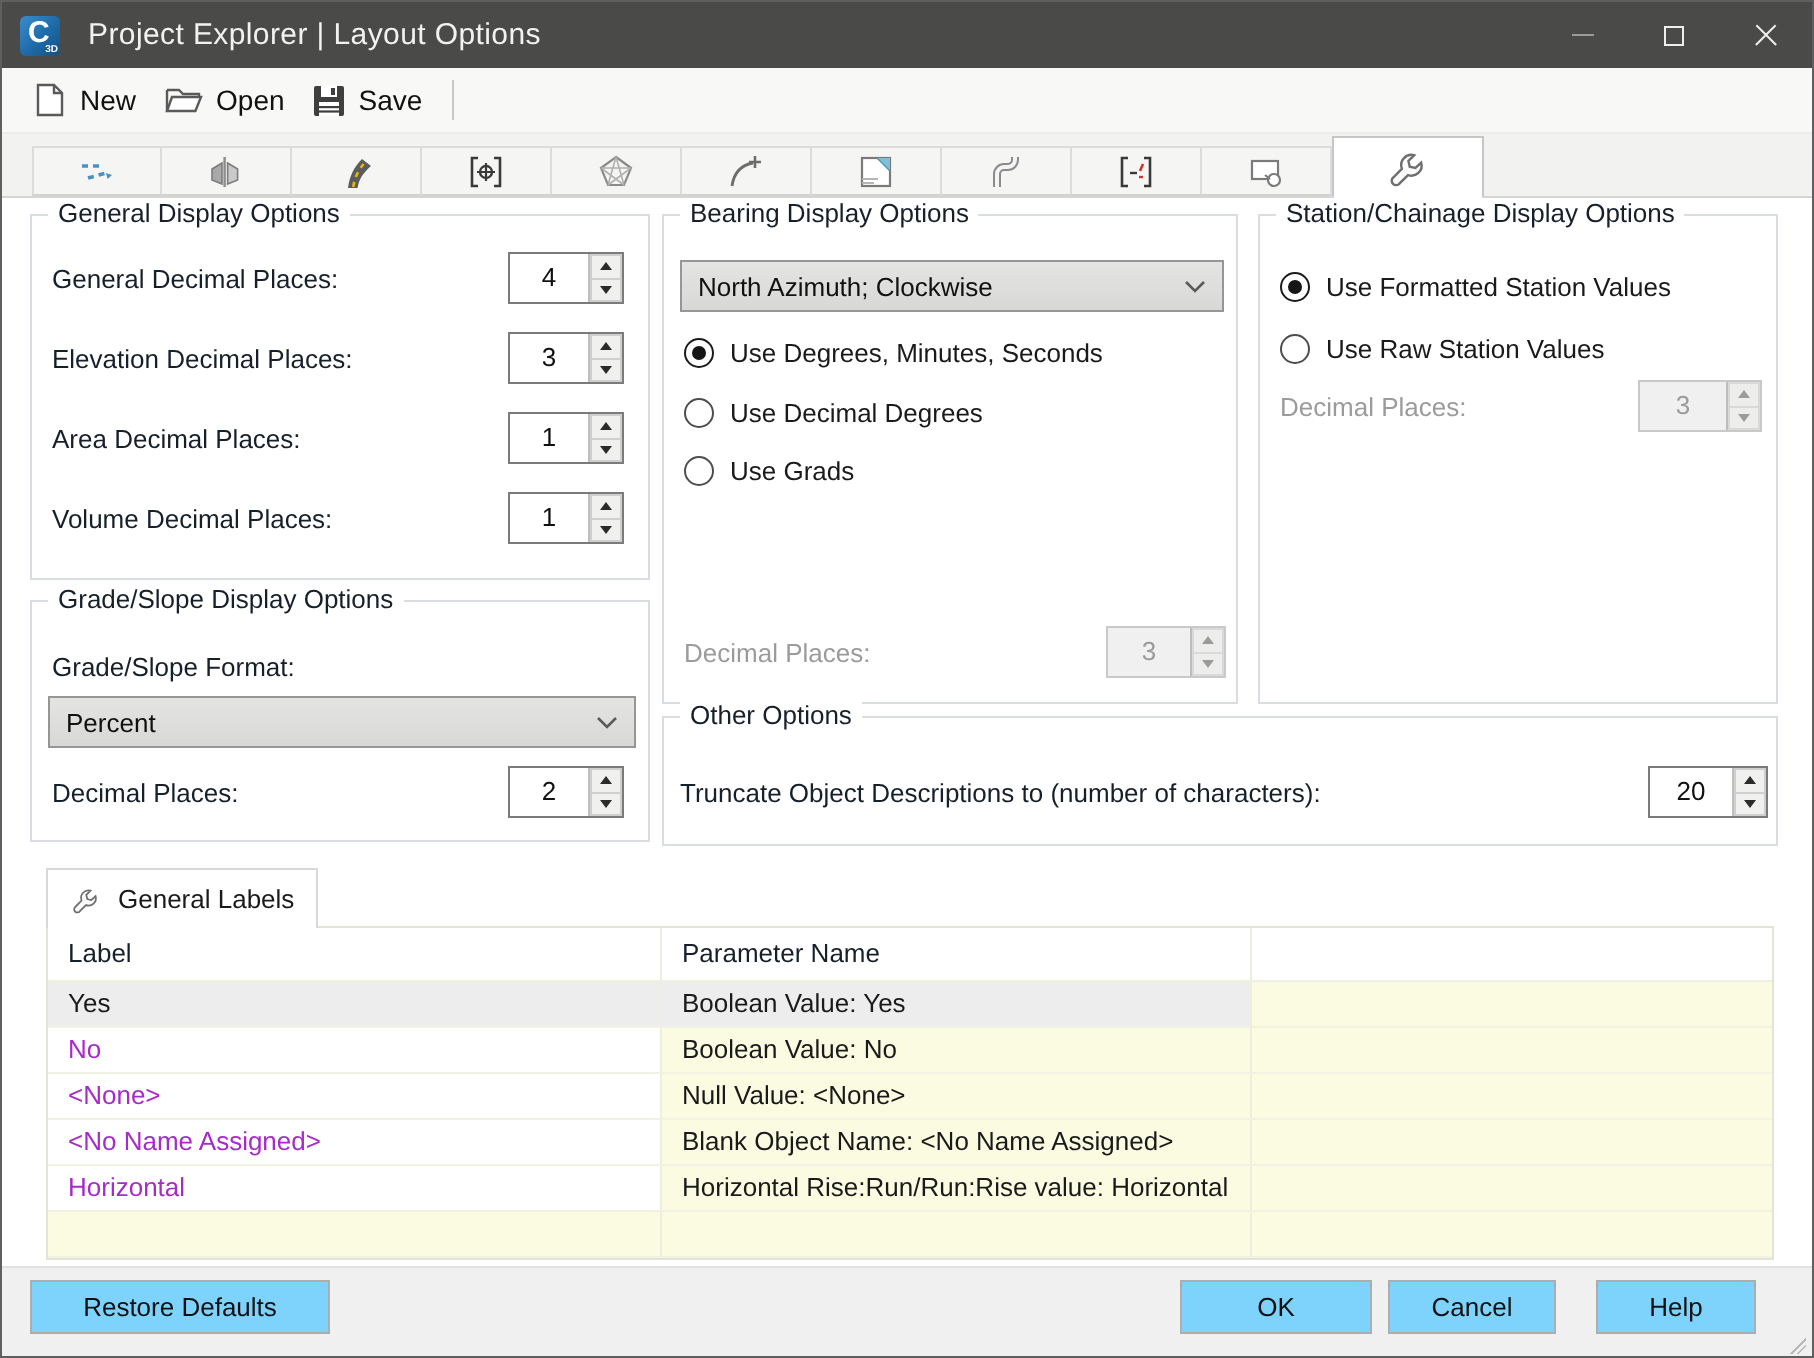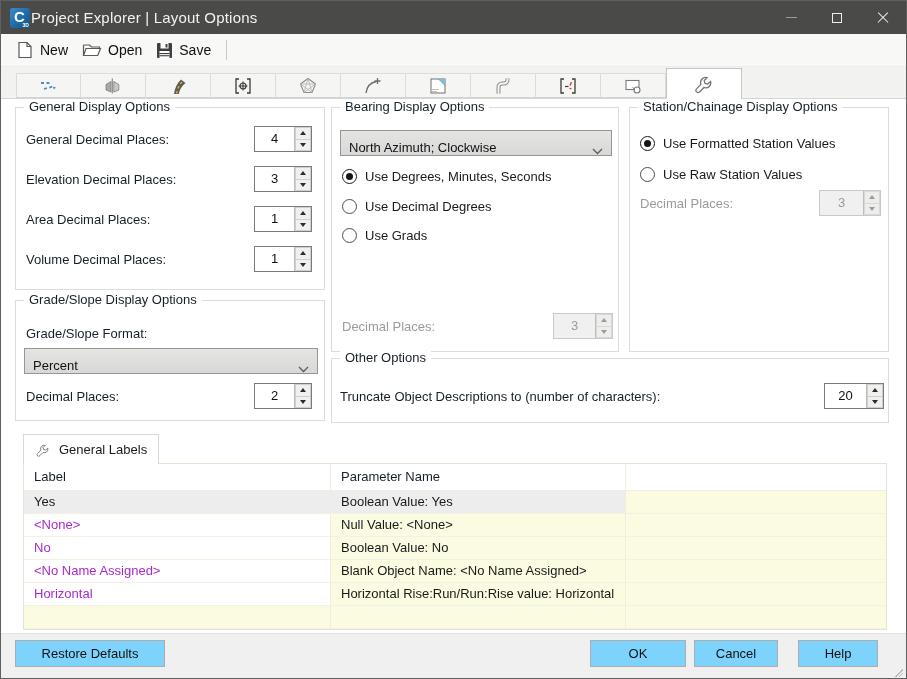--- a/index.html
+++ b/index.html
@@ -7,21 +7,21 @@
   body { font-family:"Liberation Sans","DejaVu Sans",sans-serif; font-size:13px; color:#1a1a1a; }
   .window { position:relative; width:907px; height:679px; background:#fff; border:1px solid #5f5f5f; overflow:hidden; }
 
   
   .titlebar { position:absolute; left:0; top:0; width:100%; height:33px; background:#4a4a48; display:flex; align-items:center; }
   .app-icon { width:20px; height:20px; margin-left:9px; border-radius:3px;
       background:linear-gradient(135deg,#3b8ccc 0%,#1d6aa8 55%,#15517f 100%);
       color:#fff; position:relative; }
   .app-icon .c { position:absolute; left:4px; top:0px; font-size:15px; font-weight:bold; }
   .app-icon .c3d { position:absolute; right:1px; bottom:0px; font-size:5px; font-weight:bold; }
-  .title-text { color:#f2f2f2; font-size:15px; margin-left:1px; letter-spacing:.2px; }
+  .title-text { color:#f2f2f2; font-size:15px; margin-left:14px; letter-spacing:.2px; }
   .win-btns { margin-left:auto; display:flex; height:100%; }
   .win-btn { width:46px; height:100%; display:flex; align-items:center; justify-content:center; }
   .glyph-min { width:11px; height:0; border-top:1px solid #9a9a98; }
   .glyph-max { width:10px; height:10px; border:1px solid #eee; }
   .glyph-close { position:relative; width:12px; height:12px; }
   .glyph-close::before,.glyph-close::after { content:""; position:absolute; left:-1px; top:5px; width:14px; height:1.4px; background:#eee; }
   .glyph-close::before { transform:rotate(45deg); }
   .glyph-close::after { transform:rotate(-45deg); }
 
   
@@ -54,21 +54,21 @@
   .spin-b::after { content:""; width:0; height:0; border-left:3.5px solid transparent; border-right:3.5px solid transparent; }
   .spin-up::after { border-bottom:4.5px solid #2b2b2b; }
   .spin-dn::after { border-top:4.5px solid #2b2b2b; }
   .spin.disabled { border-color:#c9c9c9; background:#f0f0f0; }
   .spin.disabled .spin-val { color:#9b9b9b; }
   .spin.disabled .spin-b { background:#ededec; border-color:#d9d9d9; }
   .spin.disabled .spin-up::after { border-bottom-color:#9b9b9b; }
   .spin.disabled .spin-dn::after { border-top-color:#9b9b9b; }
 
   
-  .dropdown { position:absolute; height:26px; background:linear-gradient(#e4e4e3,#d8d8d7); border:1px solid #969696; display:flex; align-items:flex-end; padding:0 8px; }
+  .dropdown { position:absolute; height:26px; background:linear-gradient(#e4e4e3,#d8d8d7); border:1px solid #969696; display:flex; align-items:center; padding:0 8px; }
   .dd-val { flex:1; color:#111; }
 
   
   .radio-row { position:absolute; display:flex; align-items:center; gap:8px; height:20px; }
   .radio { width:15px; height:15px; border-radius:50%; border:1px solid #4d4d4d; background:#fff; position:relative; flex:0 0 15px; }
   .radio.checked { border-color:#1a1a1a; }
   .radio.checked::after { content:""; position:absolute; left:3px; top:3px; width:7px; height:7px; border-radius:50%; background:#151515; }
   .gl-tab { position:absolute; left:22px; top:335px; width:136px; height:30px; background:#fff; border:1px solid #d8d8d6; border-bottom:none; z-index:2; display:flex; align-items:center; gap:8px; padding-left:11px; }
   .lbl-table { position:absolute; left:22px; top:364px; width:864px; border:1px solid #e3e3d6; background:#fff; }
   .tr { display:flex; height:23px; line-height:22px; }
@@ -385,27 +385,27 @@
         <div class="td c1">Label</div>
         <div class="td c2">Parameter Name</div>
         <div class="td c3"></div>
       </div>
       <div class="tr">
         <div class="td c1 sel-cell">Yes</div>
         <div class="td c2 sel-cell">Boolean Value: Yes</div>
         <div class="td c3 yellow"></div>
       </div>
       <div class="tr">
+        <div class="td c1 white-cell magenta">No</div>
+        <div class="td c2 yellow">Boolean Value: No</div>
+        <div class="td c3 yellow"></div>
+      </div>
+      <div class="tr">
         <div class="td c1 white-cell magenta">&lt;None&gt;</div>
         <div class="td c2 yellow">Null Value: &lt;None&gt;</div>
-        <div class="td c3 yellow"></div>
-      </div>
-      <div class="tr">
-        <div class="td c1 white-cell magenta">No</div>
-        <div class="td c2 yellow">Boolean Value: No</div>
         <div class="td c3 yellow"></div>
       </div>
       <div class="tr">
         <div class="td c1 white-cell magenta">&lt;No Name Assigned&gt;</div>
         <div class="td c2 yellow">Blank Object Name: &lt;No Name Assigned&gt;</div>
         <div class="td c3 yellow"></div>
       </div>
       <div class="tr">
         <div class="td c1 white-cell magenta">Horizontal</div>
         <div class="td c2 yellow">Horizontal Rise:Run/Run:Rise value: Horizontal</div>

